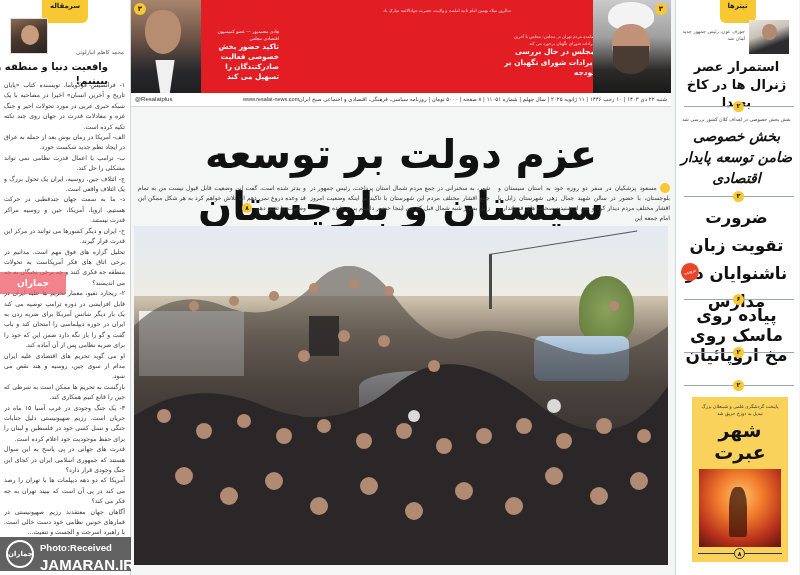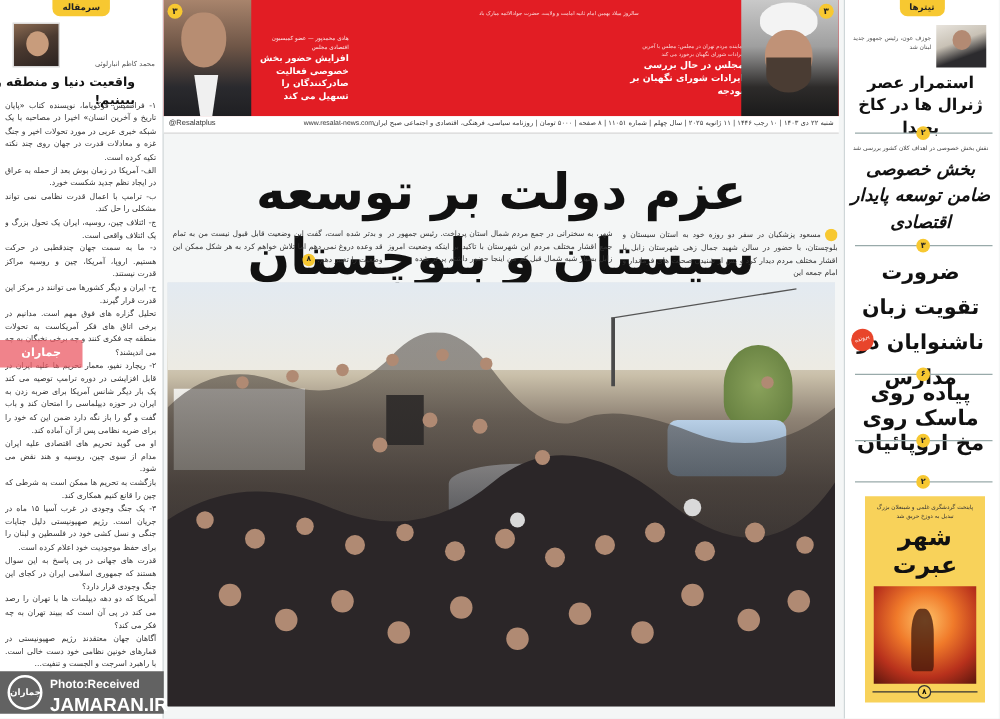--- a/index.html
+++ b/index.html
@@ -2,21 +2,21 @@
 <html><head>
 <meta charset="utf-8">
 <style>
   * { box-sizing: border-box; margin: 0; padding: 0; }
   html, body { width: 800px; height: 575px; overflow: hidden; background: #e9eef0; }
   body { font-family: "DejaVu Sans", sans-serif; position: relative; direction: ltr; }
   .page { position: absolute; left: 0; top: 0; width: 800px; height: 575px; background: #f4f6f6; }
 
   
   .col-left { position: absolute; left: 0; top: 0; width: 131px; height: 575px; background: #fff; border-right: 1px solid #cfd6d8; direction: rtl; }
-  .tag { position: absolute; top: 0; left: 50%; transform: translateX(-50%); background: #f7c831; color: #222; font-size: 7px; font-weight: bold; padding: 2px 8px 3px; border-radius: 0 0 6px 6px; white-space: nowrap; }
+  .tag { position: absolute; top: 0; left: 50%; transform: translateX(-50%); background: #f7c831; color: #222; font-size: 7px; font-weight: bold; padding: 2px 8px 13px; border-radius: 0 0 6px 6px; white-space: nowrap; }
   .left-photo { position: absolute; left: 10px; top: 18px; width: 38px; height: 36px; background: linear-gradient(160deg,#8a6a52 0%,#4b3a30 45%,#2b2321 100%); border: 1px solid #ddd; }
   .left-photo .face { position: absolute; left: 10px; top: 6px; width: 18px; height: 20px; border-radius: 50%; background: #c89c7c; }
   .left-author { position: absolute; right: 6px; top: 49px; font-size: 5.5px; color: #555; }
   .left-title { position: absolute; right: 22px; top: 60px; width: 120px; font-size: 10px; font-weight: bold; color: #111; text-align: right; line-height: 14px; }
   .left-body { position: absolute; right: 5px; top: 80px; width: 121px; height: 460px; font-size: 6.2px; line-height: 10.4px; color: #333; text-align: justify; overflow: hidden; }
   .left-body p { margin-bottom: 0; }
   .watermark-mid { position: absolute; left: 0; top: 272px; width: 66px; height: 22px; background: rgba(235,90,100,.75); color: #fff; font-size: 9px; font-weight: bold; text-align: center; line-height: 22px; }
 
   
   .photo-credit { position: absolute; left: 0; top: 537px; width: 131px; height: 34px; background: rgba(70,70,70,.85); direction: ltr; }
@@ -120,21 +120,21 @@
   </div>
 
   <div class="masthead">
     <div class="mh-left-photo">
       <div class="face"></div>
         <div class="shirt"></div>
     </div>
     <div class="mh-badge" style="left:3px;top:3px;">۳</div>
     <div class="mh-left-text">
       <div class="kicker">هادی محمدپور — عضو کمیسیون اقتصادی مجلس</div>
-      <div class="head">افزایش حضور بخش خصوصی فعالیت صادرکنندگان را تسهیل می کند</div>
+      <div class="head">تاکید حضور بخش خصوصی فعالیت صادرکنندگان را تسهیل می کند</div>
     </div>
     <div class="mh-tagline">سالروز میلاد بهمین امام ثانیه امامت و ولایت، حضرت جوادالائمه مبارک باد</div>
     <div class="mh-right-text">
       <div class="kicker">نماینده مردم تهران در مجلس: مجلس با آخرین ایرادات شورای نگهبان برخورد می کند</div>
       <div class="head">مجلس در حال بررسی ایرادات شورای نگهبان بر بودجه</div>
     </div>
     <div class="mh-right-photo">
       <div class="turban"></div>
         <div class="face"></div>
         <div class="beard"></div>

